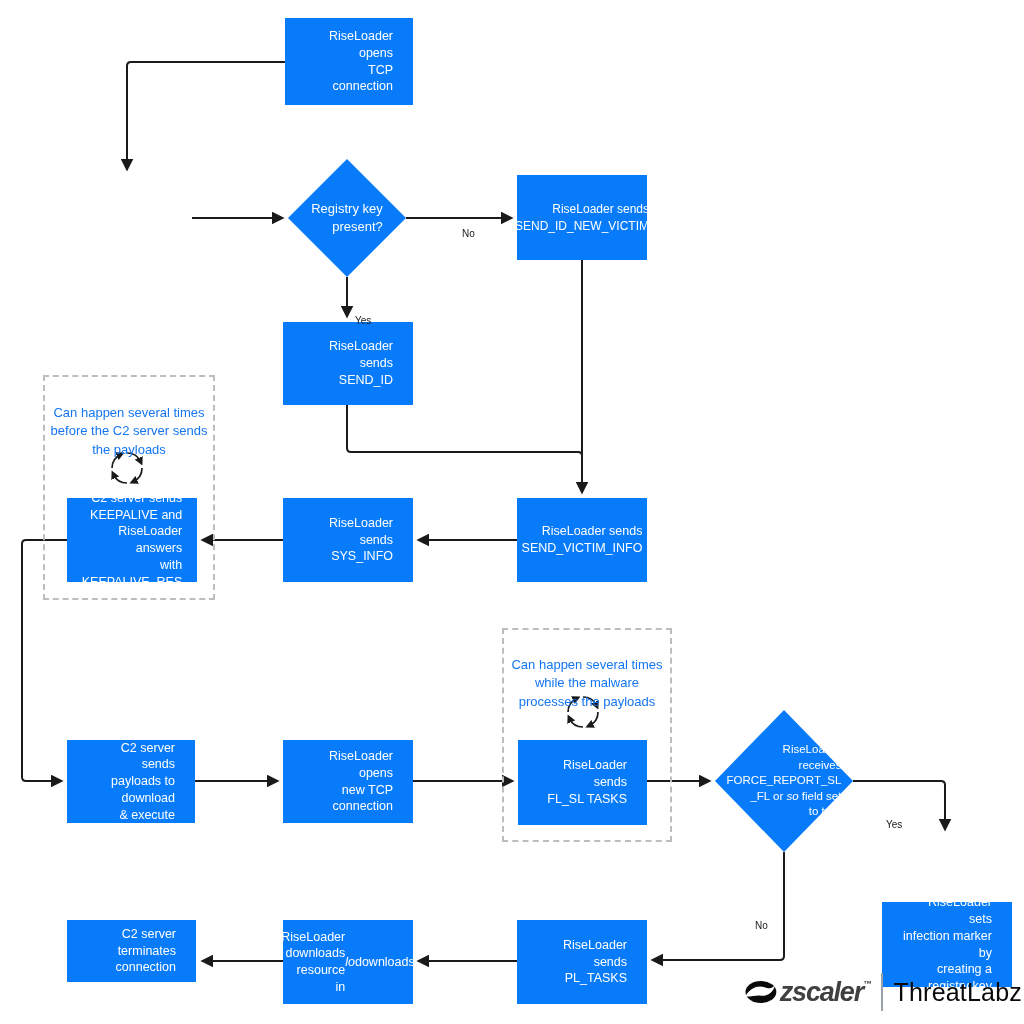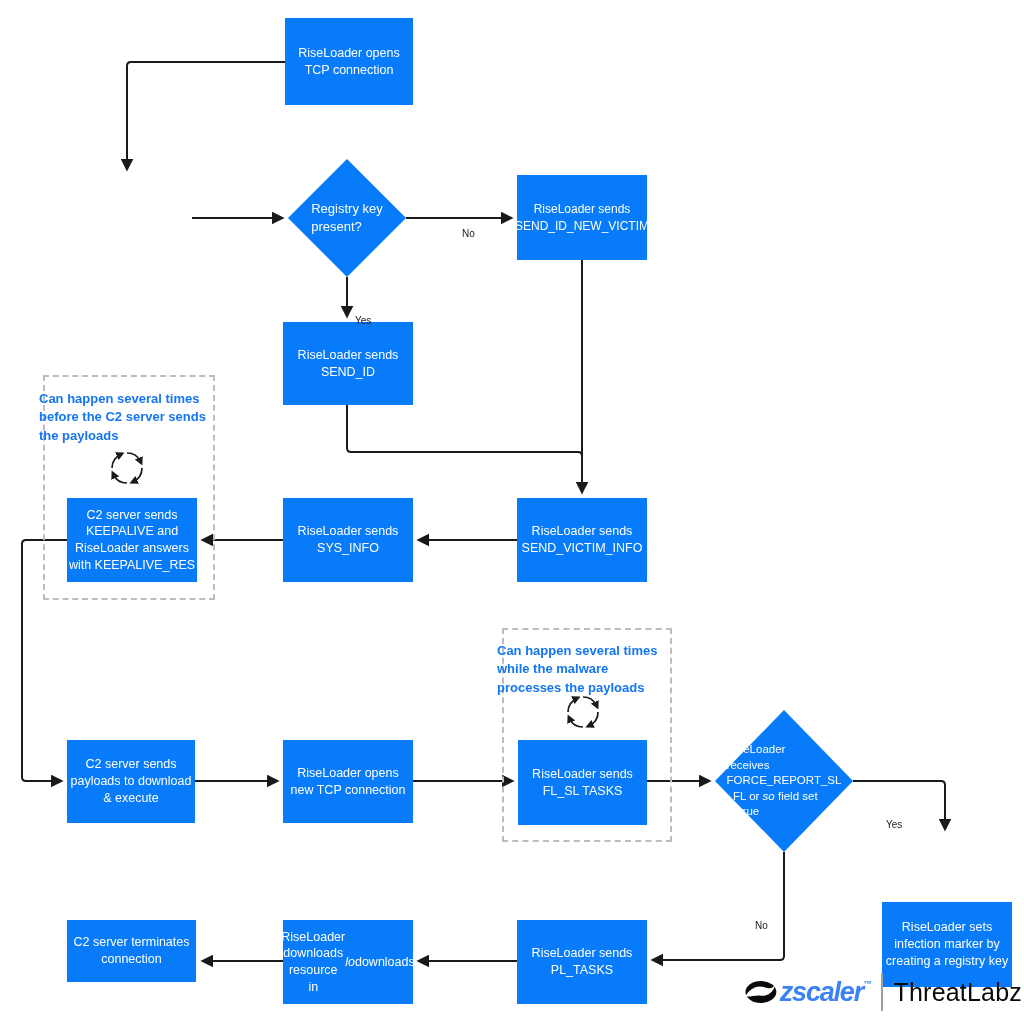--- a/index.html
+++ b/index.html
@@ -8,36 +8,36 @@
   html,body{margin:0;padding:0;}
   body{background:var(--page-bg);font-family:"Liberation Sans",sans-serif;}
   #canvas{position:relative;width:1024px;height:1024px;background:var(--page-bg);overflow:hidden;}
   svg.overlay{position:absolute;left:0;top:0;width:1024px;height:1024px;pointer-events:none;}
   .edge{stroke:var(--line);stroke-width:2;fill:none;}
   .arrowhead{fill:var(--line);}
   .diamond{fill:var(--accent);}
   .loop-arc{stroke:var(--line);stroke-width:1.7;fill:none;}
   .box{
     position:absolute;background:var(--accent);color:#fff;
-    display:flex;align-items:center;justify-content:center;text-align:center;
+    display:flex;align-items:center;justify-content:center;text-align:right;
     font-size:12.5px;line-height:1.34;white-space:pre-line;
-    padding:0;box-sizing:border-box;
+    padding:20px;box-sizing:border-box;
   }
   .diamond-label{
-    position:absolute;color:#fff;text-align:left;white-space:pre-line;
+    position:absolute;color:#fff;text-align:right;white-space:pre-line;
     display:flex;align-items:center;justify-content:center;
   }
   .dashed-box{position:absolute;border:2px dashed var(--dashed);box-sizing:border-box;background:transparent;}
   .note{
     position:absolute;color:var(--note);font-size:13px;line-height:1.42;
-    white-space:pre-line;font-weight:700;
+    text-align:center;white-space:pre-line;font-weight:400;margin-top:14px;
   }
   .edge-label{position:absolute;color:var(--line);font-size:10px;margin-top:32px;}
   .footer{position:absolute;left:744px;top:968px;width:278px;height:48px;display:flex;align-items:center;}
-  .zs-wordmark{font-weight:700;font-style:italic;font-size:27px;color:#3b82f6;letter-spacing:-1.2px;margin-left:2px;}
+  .zs-wordmark{font-weight:700;font-style:italic;font-size:27px;color:#404040;letter-spacing:-1.2px;margin-left:2px;}
   .zs-tm{font-size:9px;vertical-align:top;font-style:normal;position:relative;top:2px;letter-spacing:0;}
   .footer-divider{width:2px;height:38px;background:#9aa0a6;margin:0 11px 0 9px;}
   .tl-wordmark{font-weight:400;font-size:25px;color:#0A0A0A;letter-spacing:0.2px;}
 </style>
 </head>
 <body>
 
 <div id="canvas">
 
   <svg class="overlay">

